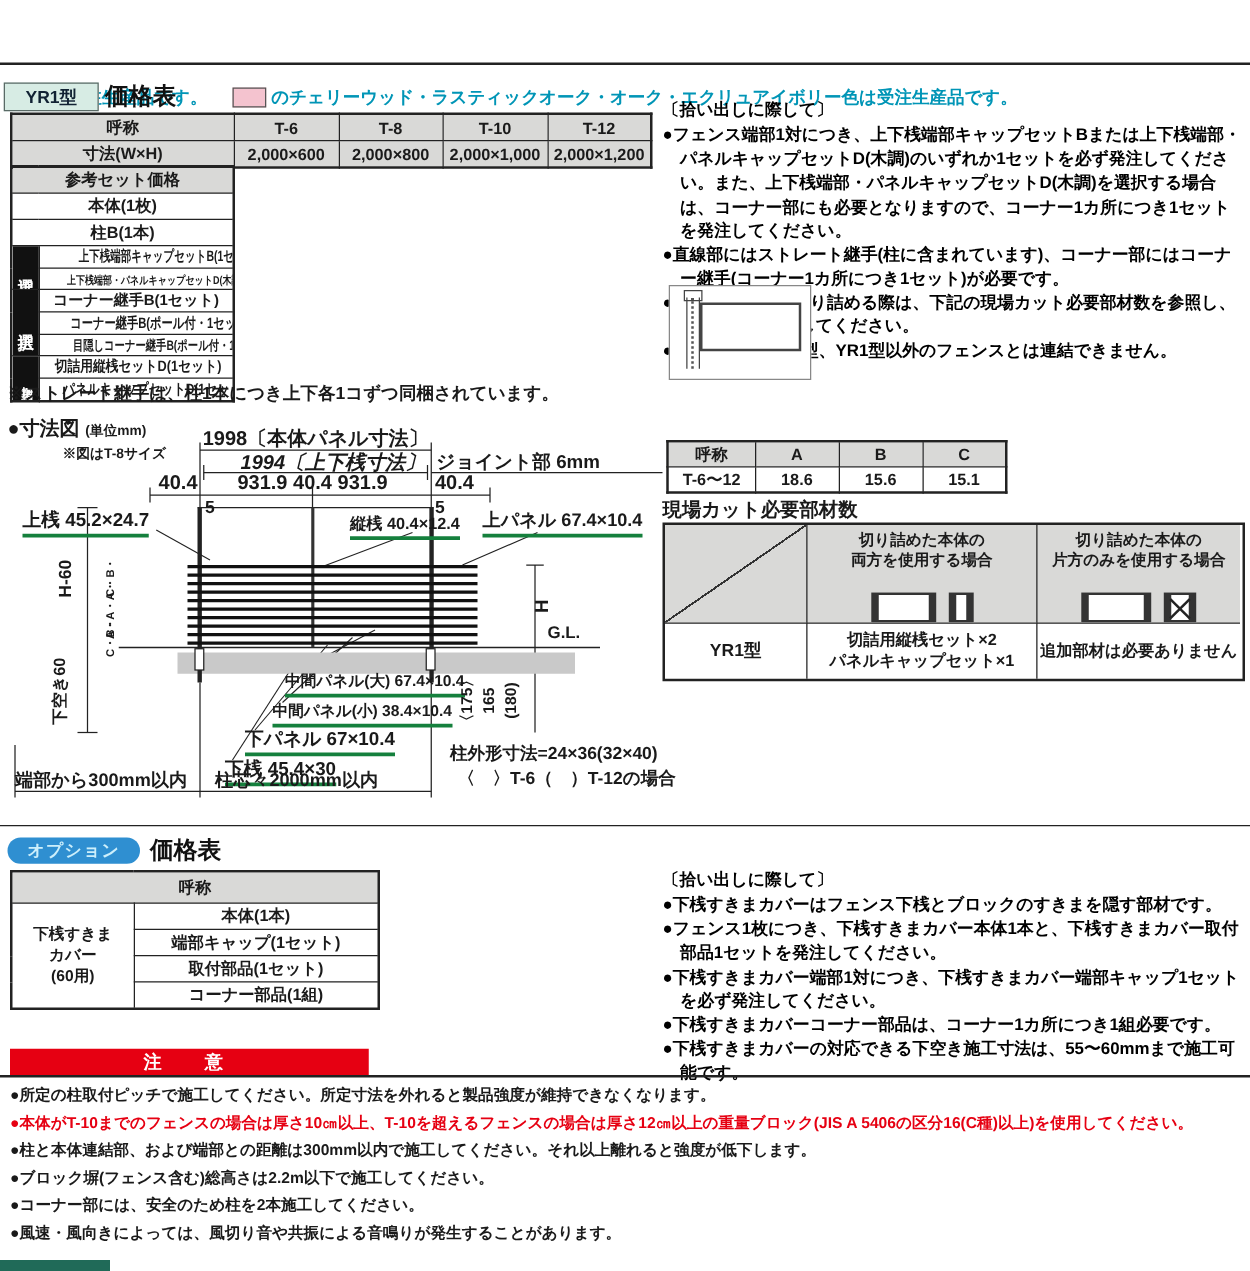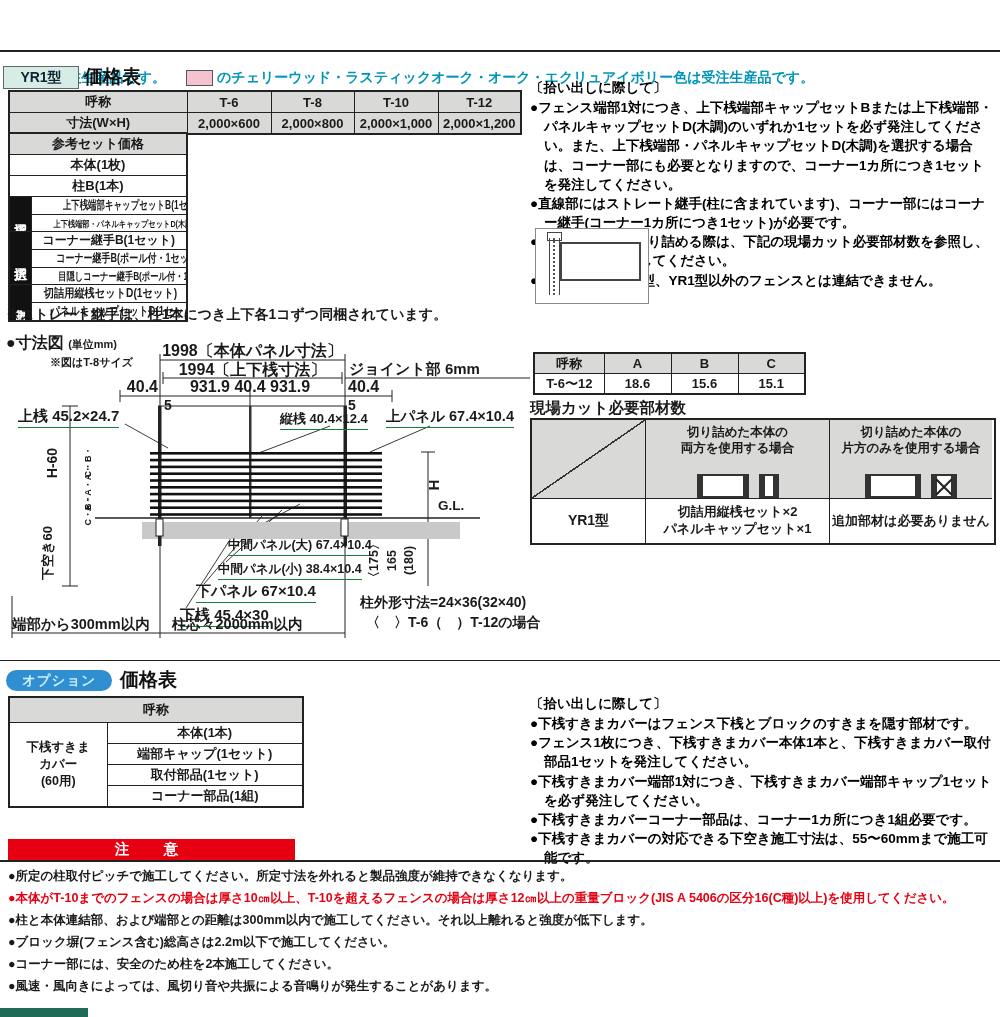--- a/index.html
+++ b/index.html
@@ -4,21 +4,21 @@
 <style>
   html,body{margin:0;padding:0;background:#fff;}
   .page{position:relative;width:1000px;height:1017px;background:#ffffff;overflow:hidden;
         font-family:"Liberation Sans",sans-serif;color:#1a1a1a;}
   .abs{position:absolute;}
   .lbl{position:absolute;white-space:nowrap;font-weight:600;color:#1a1a1a;}
   .rot{position:absolute;display:flex;align-items:center;justify-content:center;
        transform:rotate(-90deg);font-weight:600;white-space:nowrap;}
   .rule{position:absolute;left:0;width:1000px;height:0;border-top:2px solid #222;}
   .preline{white-space:pre-line;}
-  .ul{border-bottom:1px solid #15803d;padding-bottom:1px;}
+  .ul{border-bottom:3px solid #15803d;padding-bottom:1px;}
 
   
   .legend{position:absolute;left:8px;top:30px;display:flex;align-items:center;
           font-size:14px;font-weight:700;color:#0095b6;margin-top:39px;}
   .swatch{display:inline-block;width:25px;height:14px;border:1px solid #555;margin-right:4px;}
   .sw-blue{background:#b9dcec;}
   .sw-pink{background:#f4c3cf;margin-left:20px;}
 
   
   .badge-yr1{position:absolute;left:3px;top:66px;width:74px;height:21px;background:#d7ece4;
@@ -247,21 +247,21 @@
       <rect x="150" y="148" width="232" height="2.6" fill="#111"></rect>
       <rect x="150" y="154.8" width="232" height="2.6" fill="#111"></rect>
       <rect x="150" y="161.6" width="232" height="2.6" fill="#111"></rect>
       <rect x="150" y="168.4" width="232" height="2.6" fill="#111"></rect>
       <rect x="150" y="175.2" width="232" height="2.6" fill="#111"></rect>
       <rect x="156" y="181" width="7" height="17" fill="#fff" stroke="#222"></rect>
       <rect x="341" y="181" width="7" height="17" fill="#fff" stroke="#222"></rect>
     </svg>
 
     <div class="lbl" style="left:160px;top:3px;width:185px;text-align:center;font-size:16px;">1998〔本体パネル寸法〕</div>
-    <div class="lbl" style="left:165px;top:22px;width:175px;text-align:center;font-size:16px;">1994〔上下桟寸法〕</div>
+    <div class="lbl" style="left:165px;top:22px;width:175px;text-align:right;font-size:16px;font-style:italic;">1994〔上下桟寸法〕</div>
     <div class="lbl" style="left:349px;top:22px;font-size:15px;">ジョイント部 6mm</div>
     <div class="lbl" style="left:108px;top:40px;width:50px;text-align:right;font-size:16px;">40.4</div>
     <div class="lbl" style="left:170px;top:40px;width:160px;text-align:center;font-size:16px;">931.9 40.4 931.9</div>
     <div class="lbl" style="left:348px;top:40px;font-size:16px;">40.4</div>
     <div class="lbl" style="left:164px;top:59px;font-size:14px;">5</div>
     <div class="lbl" style="left:348px;top:59px;font-size:14px;">5</div>
     <div class="lbl ul" style="left:18px;top:69px;font-size:15px;">上桟 45.2×24.7</div>
     <div class="lbl ul" style="left:280px;top:72px;font-size:13px;">縦桟 40.4×12.4</div>
     <div class="lbl ul" style="left:386px;top:69px;font-size:14.5px;">上パネル 67.4×10.4</div>
 

